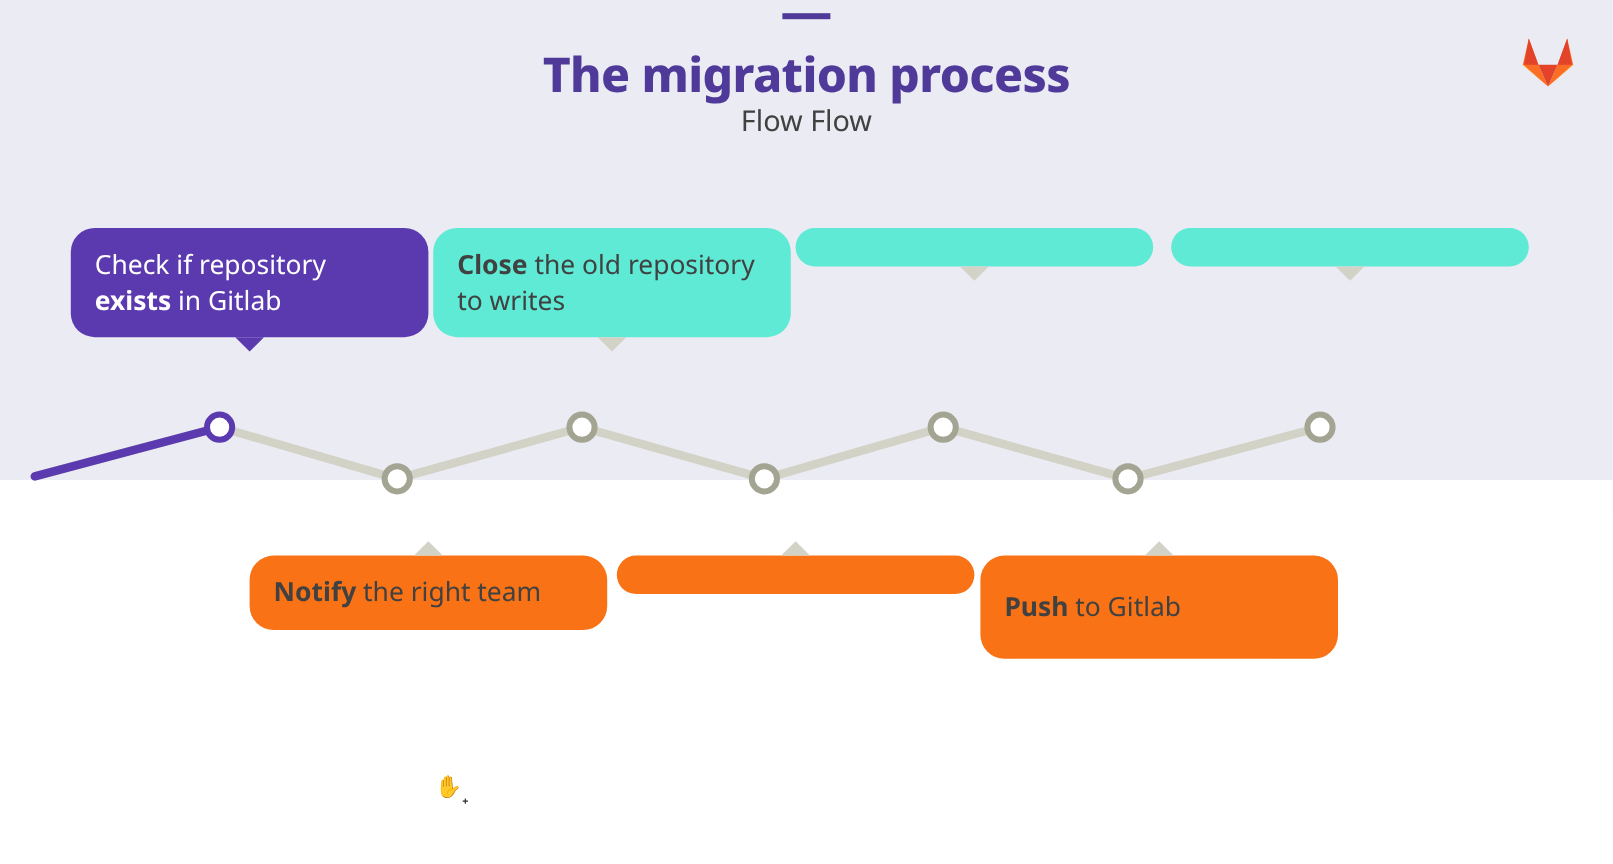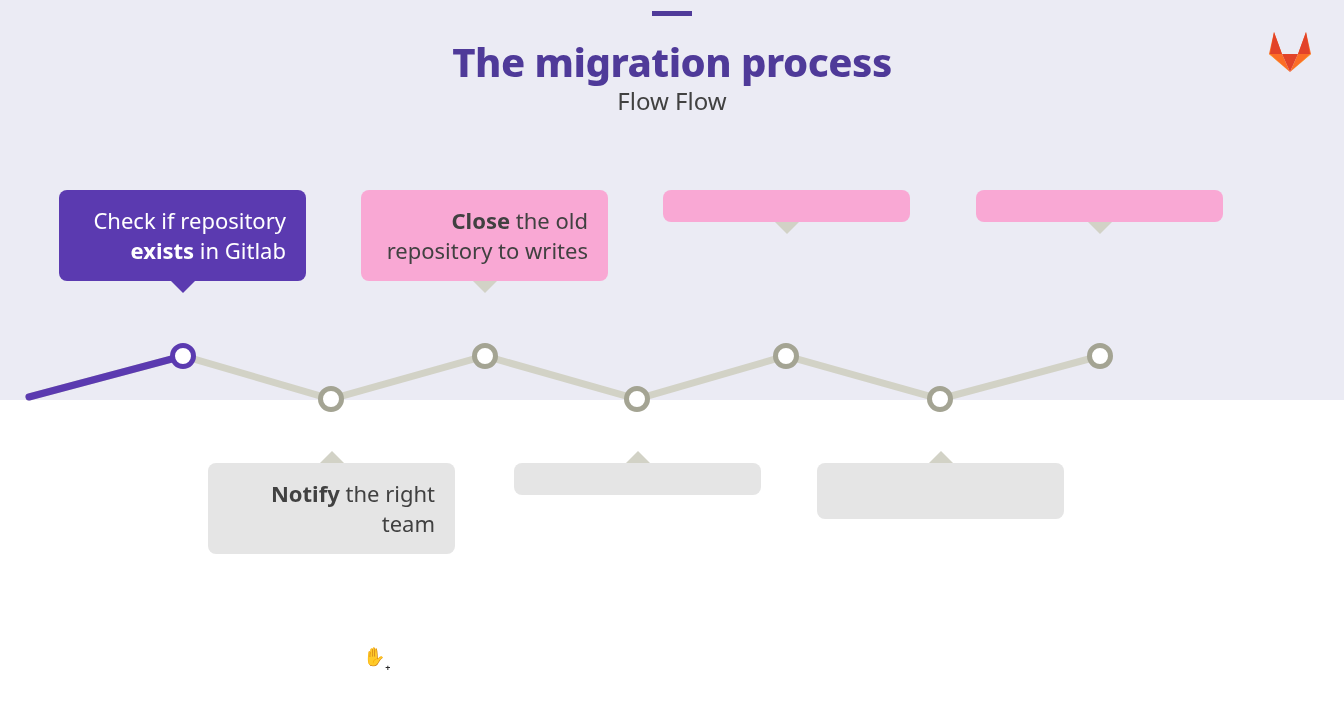--- a/index.html
+++ b/index.html
@@ -10,24 +10,24 @@
 
   .accent-bar { position:absolute; top:11px; left:50%; transform:translateX(-50%); width:40px; height:5px; background:#4f3a99; }
 
   .title { position:absolute; top:34px; left:0; right:0; text-align:center; font-size:40px; font-weight:800; color:#4f3a99; letter-spacing:-0.5px; }
   .subtitle { position:absolute; top:84px; left:0; right:0; text-align:center; font-size:24px; font-weight:400; color:#414141; }
 
   .logo { position:absolute; top:28px; right:30px; width:48px; height:44px; }
 
   .svg-stage { position:absolute; top:0; left:0; width:1344px; height:720px; pointer-events:none; }
 
-  .box { position:absolute; width:247px; border-radius:8px; text-align:right; padding:16px 20px; font-size:22px; font-weight:400; color:#414141; line-height:1.35; }
+  .box { position:absolute; width:298px; border-radius:20px; text-align:left; padding:16px 20px; font-size:22px; font-weight:400; color:#414141; line-height:1.35; }
   .box b { font-weight:700; }
-  .box.top { background:#f9a8d4; }
-  .box.bottom { background:#e5e5e5; }
+  .box.top { background:#5eead4; }
+  .box.bottom { background:#f97316; }
   .box.active { background:#5b3ab0; color:#fff; }
 
   .caret { position:absolute; width:0; height:0; left:50%; transform:translateX(-50%); }
   .caret.down { bottom:-12px; border-left:12px solid transparent; border-right:12px solid transparent; border-top:12px solid #d2d2c6; }
   .caret.up   { top:-12px;    border-left:12px solid transparent; border-right:12px solid transparent; border-bottom:12px solid #d2d2c6; }
   .box.active .caret.down { border-top-color:#5b3ab0; }
 
   .node { position:absolute; width:26px; height:26px; border-radius:50%; background:#fff; border:5px solid #a4a493; }
   .node.active { border-color:#5b3ab0; }
 
@@ -75,20 +75,21 @@
 
 <div class="box bottom" style="left:208px; top:463px;">
   <div class="caret up"></div>
   <span><b>Notify</b><span> the right team</span></span>
 </div>
 <div class="box bottom" style="left:514px; top:463px;">
   <div class="caret up"></div>
 </div>
 <div class="box bottom" style="left:817px; top:463px; padding-top:28px; padding-bottom:28px;">
   <div class="caret up"></div>
+  <span><b>Push</b><span> to Gitlab</span></span>
 </div>
 
 <div id="nodes-layer">
     <div class="node active" style="left: 170px; top: 343px;"></div>
     <div class="node" style="left: 318px; top: 386px;"></div>
     <div class="node" style="left: 472px; top: 343px;"></div>
     <div class="node" style="left: 624px; top: 386px;"></div>
     <div class="node" style="left: 773px; top: 343px;"></div>
     <div class="node" style="left: 927px; top: 386px;"></div>
     <div class="node" style="left: 1087px; top: 343px;"></div>

